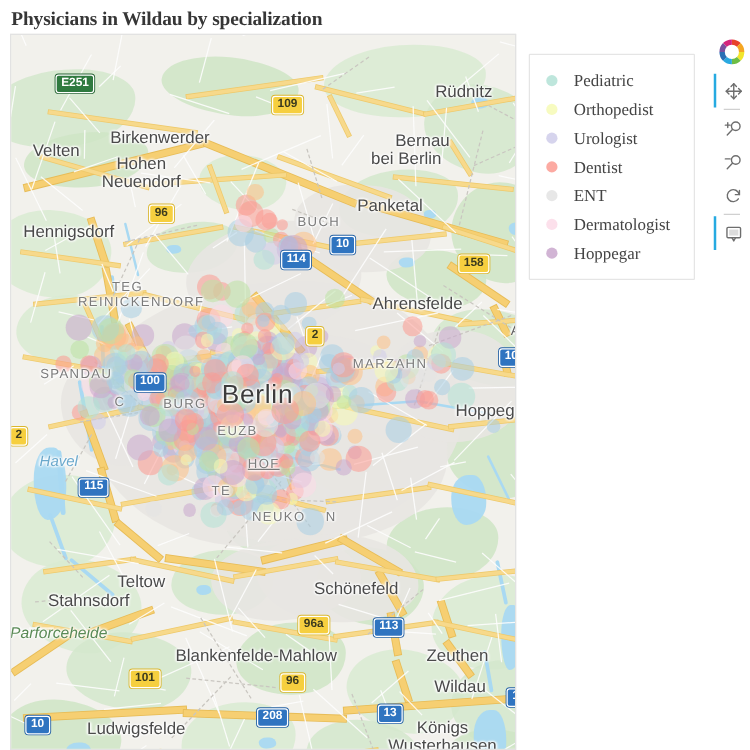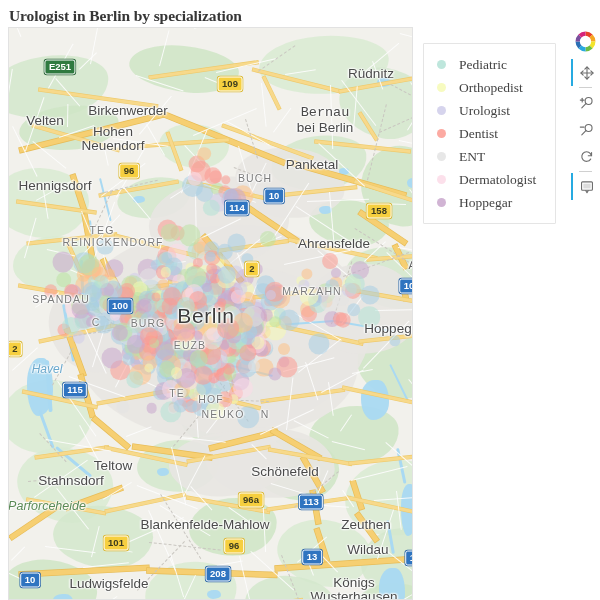--- a/index.html
+++ b/index.html
@@ -188,21 +188,21 @@
     border-top: 1px solid #d0d0d0;
     margin: 1px 0;
   }
   .tb-btn svg { display: block; }
 </style>
 </head>
 <body>
 
 <div id="app">
 
-  <div class="plot-title">Urologist in Berlin by specialization</div>
+  <div class="plot-title">Physicians in Wildau by specialization</div>
 
   <div class="map-frame">
     <div class="map-canvas">
       <div class="land"></div>
       <div id="geo-layer">
           <div class="green" style="left: -20px; top: 28px; width: 120px; height: 62px; transform: rotate(-8deg);"></div>
           <div class="green d2" style="left: 120px; top: 18px; width: 110px; height: 46px; transform: rotate(6deg);"></div>
           <div class="green d3" style="left: 250px; top: 8px; width: 130px; height: 58px; transform: rotate(-4deg);"></div>
           <div class="green" style="left: 330px; top: 40px; width: 90px; height: 70px; transform: rotate(10deg);"></div>
           <div class="green d2" style="left: 10px; top: 78px; width: 100px; height: 44px; transform: rotate(-6deg);"></div>
@@ -1421,21 +1421,21 @@
           <div class="pt" style="left: 185.3px; top: 264.9px; width: 17.8px; height: 17.8px; background: rgb(251, 219, 232);"></div>
           <div class="pt" style="left: 188.5px; top: 272.1px; width: 18px; height: 18px; background: rgb(251, 155, 146);"></div>
           <div class="pt" style="left: 219.1px; top: 300.7px; width: 21.7px; height: 21.7px; background: rgb(251, 155, 146);"></div>
           <div class="pt" style="left: 176.9px; top: 278.1px; width: 18.2px; height: 18.2px; background: rgb(179, 226, 214);"></div>
           <div class="pt" style="left: 54px; top: 233.9px; width: 21px; height: 21px; background: rgb(201, 167, 205);"></div>
         </div>
       <div id="label-layer">
           <div class="shield euro" style="left: 51px; top: 39px;">E251</div>
           <div class="shield bundes" style="left: 221px; top: 56px;">109</div>
           <div class="mlabel town" style="left: 362px; top: 45px;">Rüdnitz</div>
-          <div class="mlabel town" style="left: 316px; top: 84px; font-family: Liberation Mono, monospace;">Bernau</div>
+          <div class="mlabel town" style="left: 329px; top: 84px;">Bernau</div>
           <div class="mlabel town" style="left: 316px; top: 99px;">bei Berlin</div>
           <div class="mlabel town" style="left: 119px; top: 82px;">Birkenwerder</div>
           <div class="mlabel town" style="left: 36px; top: 92px;">Velten</div>
           <div class="mlabel town" style="left: 104px; top: 103px;">Hohen</div>
           <div class="mlabel town" style="left: 104px; top: 117px;">Neuendorf</div>
           <div class="mlabel town" style="left: 303px; top: 136px;">Panketal</div>
           <div class="shield bundes" style="left: 120px; top: 143px;">96</div>
           <div class="mlabel suburb" style="left: 246px; top: 150px;">BUCH</div>
           <div class="mlabel town" style="left: 46px; top: 157px;">Hennigsdorf</div>
           <div class="shield autobahn" style="left: 265px; top: 168px;">10</div>
@@ -1452,35 +1452,35 @@
           <div class="mlabel suburb" style="left: 303px; top: 263px;">MARZAHN</div>
           <div class="mlabel city" style="left: 197px; top: 288px;">Berlin</div>
           <div class="mlabel suburb" style="left: 87px; top: 294px;">C</div>
           <div class="mlabel suburb" style="left: 139px; top: 295px;">BURG</div>
           <div class="mlabel town" style="left: 385px; top: 300px;">Hoppegar</div>
           <div class="shield bundes" style="left: 6px; top: 321px;">2</div>
           <div class="mlabel suburb" style="left: 181px; top: 317px;">EUZB</div>
           <div class="mlabel water-lbl" style="left: 38px; top: 341px;">Havel</div>
           <div class="shield autobahn" style="left: 66px; top: 362px;">115</div>
           <div class="mlabel suburb" style="left: 168px; top: 365px;">TE</div>
-          <div class="mlabel suburb" style="left: 202px; top: 371px;">HOF</div>
+          <div class="mlabel suburb" style="left: 202px; top: 343px; text-decoration: underline;">HOF</div>
           <div class="mlabel suburb" style="left: 214px; top: 386px;">NEUKO</div>
           <div class="mlabel suburb" style="left: 256px; top: 386px;">N</div>
           <div class="mlabel town" style="left: 104px; top: 437px;">Teltow</div>
           <div class="mlabel town" style="left: 276px; top: 443px;">Schönefeld</div>
           <div class="mlabel town" style="left: 62px; top: 452px;">Stahnsdorf</div>
           <div class="mlabel green-lbl" style="left: 38px; top: 478px;">Parforceheide</div>
           <div class="shield bundes" style="left: 242px; top: 472px;">96a</div>
           <div class="shield autobahn" style="left: 302px; top: 474px;">113</div>
           <div class="mlabel town" style="left: 196px; top: 496px;">Blankenfelde-Mahlow</div>
           <div class="mlabel town" style="left: 357px; top: 496px;">Zeuthen</div>
           <div class="shield bundes" style="left: 107px; top: 515px;">101</div>
           <div class="shield bundes" style="left: 225px; top: 518px;">96</div>
           <div class="mlabel town" style="left: 359px; top: 521px;">Wildau</div>
-          <div class="shield autobahn" style="left: 303px; top: 529px;">13</div>
+          <div class="shield autobahn" style="left: 303px; top: 543px;">13</div>
           <div class="shield autobahn" style="left: 406px; top: 530px;">10</div>
           <div class="shield autobahn" style="left: 21px; top: 552px;">10</div>
           <div class="shield autobahn" style="left: 209px; top: 546px;">208</div>
           <div class="mlabel town" style="left: 100px; top: 555px;">Ludwigsfelde</div>
           <div class="mlabel town" style="left: 345px; top: 554px;">Königs</div>
           <div class="mlabel town" style="left: 345px; top: 568px;">Wusterhausen</div>
         </div>
     </div>
   </div>
 

